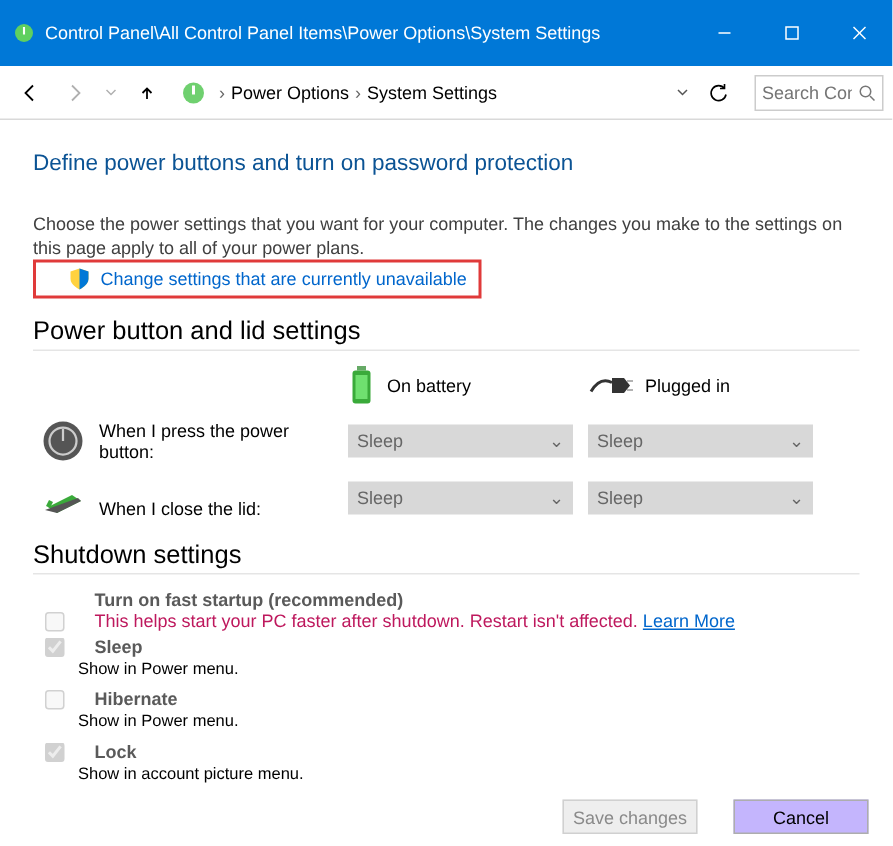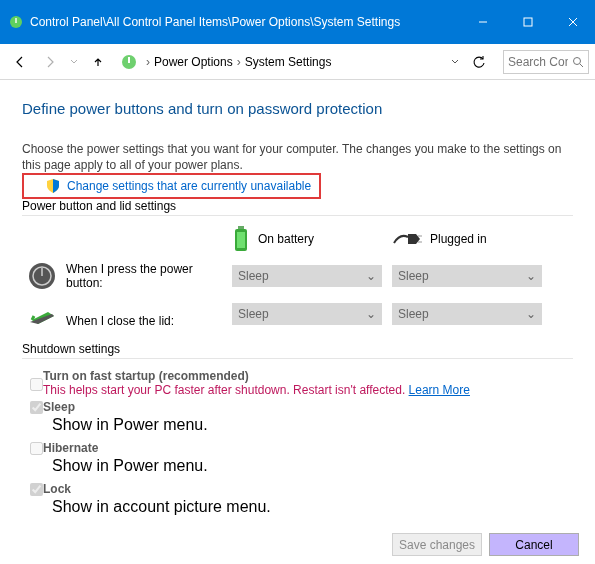--- a/index.html
+++ b/index.html
@@ -16,36 +16,36 @@
   .breadcrumb { flex: 1; display: flex; align-items: center; gap: 4px; font-size: 12px; color: #000; padding-left: 2px; }
   .crumb-sep { color: #666; }
   .searchbox { width: 86px; height: 24px; display: flex; align-items: center; border: 1px solid #ccc; margin-left: 8px; padding: 0 4px; gap: 4px; }
   .searchbox input { flex: 1; border: none; outline: none; font-size: 12px; min-width: 0; }
   .content { padding: 20px 22px 10px 22px; }
   h1 { font-size: 15px; color: #0b5394; font-weight: 400; margin-bottom: 24px; }
   .intro { font-size: 12px; color: #404040; margin-bottom: 0; line-height: 1.35; }
   .highlight { display: inline-flex; align-items: center; gap: 6px; border: 2px solid #e03a3a; padding: 3px 8px 3px 21px; }
   .link { color: #0066cc; }
   .shield { width: 16px; height: 16px; }
-  .section-title { font-size: 12px; margin-bottom: 2px; }
+  .section-title { font-size: 17px; margin-top: 12px; margin-bottom: 2px; }
   .hr { height: 1px; background: #e5e5e5; margin-bottom: 10px; }
   .cols { display: grid; grid-template-columns: 210px 160px 160px; align-items: center; row-gap: 10px; }
   .colhead { display: flex; align-items: center; gap: 8px; font-size: 12px; text-align: right; }
   .rowlabel { display: flex; align-items: flex-end; gap: 10px; padding-left: 6px; }
   .rowlabel .icon { width: 28px; height: 28px; display: flex; align-items: center; justify-content: center; }
   .dropdown { height: 22px; width: 150px; background: #d8d8d8; display: flex; align-items: center; justify-content: space-between; padding: 0 6px; color: #666; font-size: 12px; }
   .shutdown { margin-top: 14px; }
-  .opt { display: flex; align-items: center; gap: 0; margin-bottom: 2px; padding-left: 8px; }
+  .opt { display: flex; align-items: flex-end; gap: 20px; margin-bottom: 2px; padding-left: 8px; }
   .opt input { margin-top: 2px; accent-color: #888; }
   .opt .labelbox { font-size: 12px; }
   .opt .labelbox .bold { font-weight: 600; color: #5a5a5a; }
   .opt .desc { color: #be185d; }
   .opt.disabled .labelbox .bold { color: #5a5a5a; }
-  .subindent { margin-left: 30px; font-size: 16px; margin-bottom: 6px; }
-  .footer { position: absolute; bottom: 8px; right: 16px; display: flex; gap: 7px; }
+  .subindent { margin-left: 30px; font-size: 11px; margin-bottom: 6px; }
+  .footer { position: absolute; bottom: 8px; right: 16px; display: flex; gap: 24px; }
   .btn { min-width: 90px; height: 23px; border: 1px solid #adadad; background: #c4b5fd; font-size: 12px; display: flex; align-items: center; justify-content: center; }
   .btn.disabled { color: #8a8a8a; background: #eee; border-color: #d0d0d0; }
   svg { display: block; }
 </style>
 </head>
 <body>
 
 <div class="titlebar">
   <span class="icon">
     <svg width="14" height="14" viewBox="0 0 14 14">

